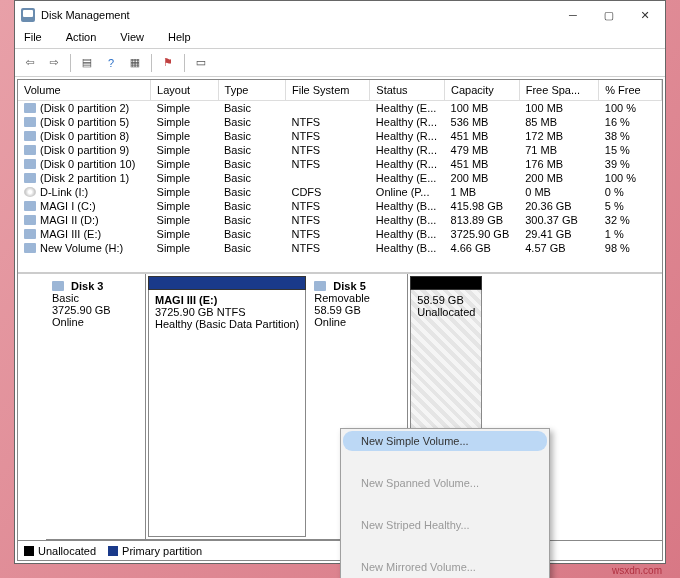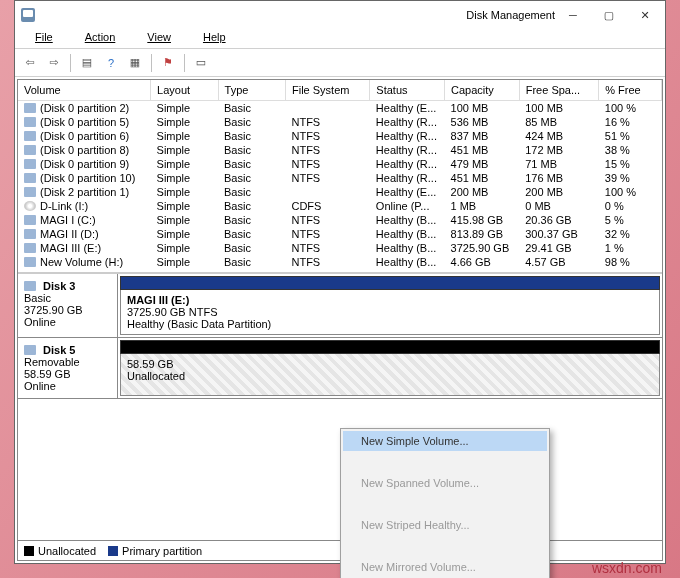--- a/index.html
+++ b/index.html
@@ -1,53 +1,53 @@
 <!DOCTYPE html>
 <html><head>
 <meta charset="utf-8">
 <style>
 * { box-sizing: border-box; margin: 0; padding: 0; font-family: "Segoe UI", Tahoma, sans-serif; font-size: 11px; }
 body { background: linear-gradient(135deg, #e8a0a8, #d87885); width: 680px; height: 578px; overflow: hidden; position: relative; }
 .window { position: absolute; left: 14px; top: 0; right: 14px; bottom: 14px; background: #fff; border: 1px solid #666; display: flex; flex-direction: column; }
 .titlebar { height: 28px; background: #fff; display: flex; align-items: center; padding: 0 2px 0 6px; }
 .titlebar .appicon { width: 14px; height: 14px; background: #6a8caf; border-radius: 2px; margin-right: 6px; position: relative; }
 .titlebar .appicon::after { content:""; position:absolute; inset:2px 2px 5px 2px; background:#fff; border-radius:1px; }
-.titlebar .title { flex: 1; text-align: right; }
+.titlebar .title { flex: 1; }
 .winbtn { width: 36px; height: 28px; display:flex; align-items:center; justify-content:center; color:#333; }
-.menubar { height: 20px; display:flex; gap: 16px; padding: 0 12px; border-bottom: 1px solid #d0d0d0; text-decoration: underline; }
+.menubar { height: 20px; display:flex; gap: 8px; padding: 0 1px; border-bottom: 1px solid #d0d0d0; }
 .menubar span { padding: 2px 8px; }
 .toolbar { height: 28px; display:flex; align-items:center; padding: 2px 4px; border-bottom: 1px solid #d0d0d0; gap:2px; }
 .tbtn { width: 22px; height: 22px; display:flex; align-items:center; justify-content:center; border: 1px solid transparent; color:#555; }
 .tdiv { width:1px; height:18px; background:#c0c0c0; margin:0 3px; }
 .content { flex:1; display:flex; flex-direction:column; border: 1px solid #888; margin: 2px; overflow:hidden; }
 .pane-top { height: 194px; overflow-y: scroll; border-bottom: 2px solid #ccc; }
 .tbl { width:100%; border-collapse: collapse; table-layout: fixed; }
 .tbl th { text-align:left; font-weight:normal; background:#fff; border-right:1px solid #ddd; border-bottom:1px solid #ddd; padding: 2px 6px; height:20px; white-space:nowrap; overflow:hidden; }
 .tbl td { padding: 1px 6px; white-space:nowrap; overflow:hidden; }
 .vicon { display:inline-block; width:12px; height:10px; background:#aaa; border-radius:1px; margin-right:4px; vertical-align:-1px; position:relative; }
 .vicon.drive { background:#9cb6d6; }
 .vicon.cd { border-radius:50%; background:radial-gradient(circle,#fff 20%,#ccc 60%); }
-.pane-mid { display:flex; flex-direction:column; overflow-y:scroll; flex:1; }
+.pane-mid { display:flex; flex-direction:row; overflow-y:scroll; flex:1;margin-left:28px; }
 .diskrow { display:flex; border-bottom:1px solid #888; }
 .diskhead { width:100px; padding:6px; border-right:1px solid #888; background:#fff; }
 .diskhead .dname { font-weight:bold; }
 .diskbody { flex:1; display:flex; flex-direction:column; padding:2px; }
 .partbar { height:14px; border:1px solid #333; }
 .partbar.primary { background:#1a3a8a; }
 .partbar.unalloc { background:#000; }
 .partinfo { border:1px solid #888; border-top:none; flex:1; padding:4px 6px; background:#fff; }
 .partinfo.hatched { background: repeating-linear-gradient(45deg, #f5f5f5, #f5f5f5 4px, #e5e5e5 4px, #e5e5e5 8px); }
 .legend { height:20px; display:flex; align-items:center; gap:12px; padding: 0 6px; border-top:1px solid #888; }
 .legend .sw { width:10px; height:10px; display:inline-block; margin-right:4px; vertical-align:-1px; }
 .ctxmenu { position:absolute; left:340px; top:428px; width:210px; background:#f2f2f2; border:1px solid #a0a0a0; box-shadow:3px 3px 6px rgba(0,0,0,.3); padding:2px; }
-.ctxmenu .mi { padding:4px 18px; color:#333; }
+.ctxmenu .mi { padding:4px 18px; color:#333;border-radius:9px; }
 .ctxmenu .mi.disabled { color:#9a9a9a;margin-top:22px; }
 .ctxmenu .mi.hl { background:#bcd8f5; }
 .ctxmenu .sep { height:1px; background:#c0c0c0; margin:3px 2px; }
-.watermark { position:absolute; right:18px; bottom:2px; font-size:14px; color:#b03040; }
+.watermark { position:absolute; right:18px; bottom:2px; font-size:10px; color:#b03040; }
 ::-webkit-scrollbar { width:16px; }
 ::-webkit-scrollbar-track { background:#f0f0f0; }
 ::-webkit-scrollbar-thumb { background:#c8c8c8; border:1px solid #a0a0a0; }
 ::-webkit-scrollbar-button { height:16px; background:#e8e8e8; border:1px solid #a0a0a0; }
 </style>
 </head>
 <body>
 
 <div class="window">
   <div class="titlebar">
@@ -119,30 +119,20 @@
               <td><span class="vicon drive"></span>(Disk 0 partition 5)</td>
               <td>Simple</td>
               <td>Basic</td>
               <td>NTFS</td>
               <td>Healthy (R...</td>
               <td>536 MB</td>
               <td>85 MB</td>
               <td>16 %</td>
             </tr>
             <tr>
-              <td><span class="vicon drive"></span>(Disk 0 partition 6)</td>
-              <td>Simple</td>
-              <td>Basic</td>
-              <td>NTFS</td>
-              <td>Healthy (R...</td>
-              <td>837 MB</td>
-              <td>424 MB</td>
-              <td>51 %</td>
-            </tr>
-            <tr>
               <td><span class="vicon drive"></span>(Disk 0 partition 8)</td>
               <td>Simple</td>
               <td>Basic</td>
               <td>NTFS</td>
               <td>Healthy (R...</td>
               <td>451 MB</td>
               <td>172 MB</td>
               <td>38 %</td>
             </tr>
             <tr>

